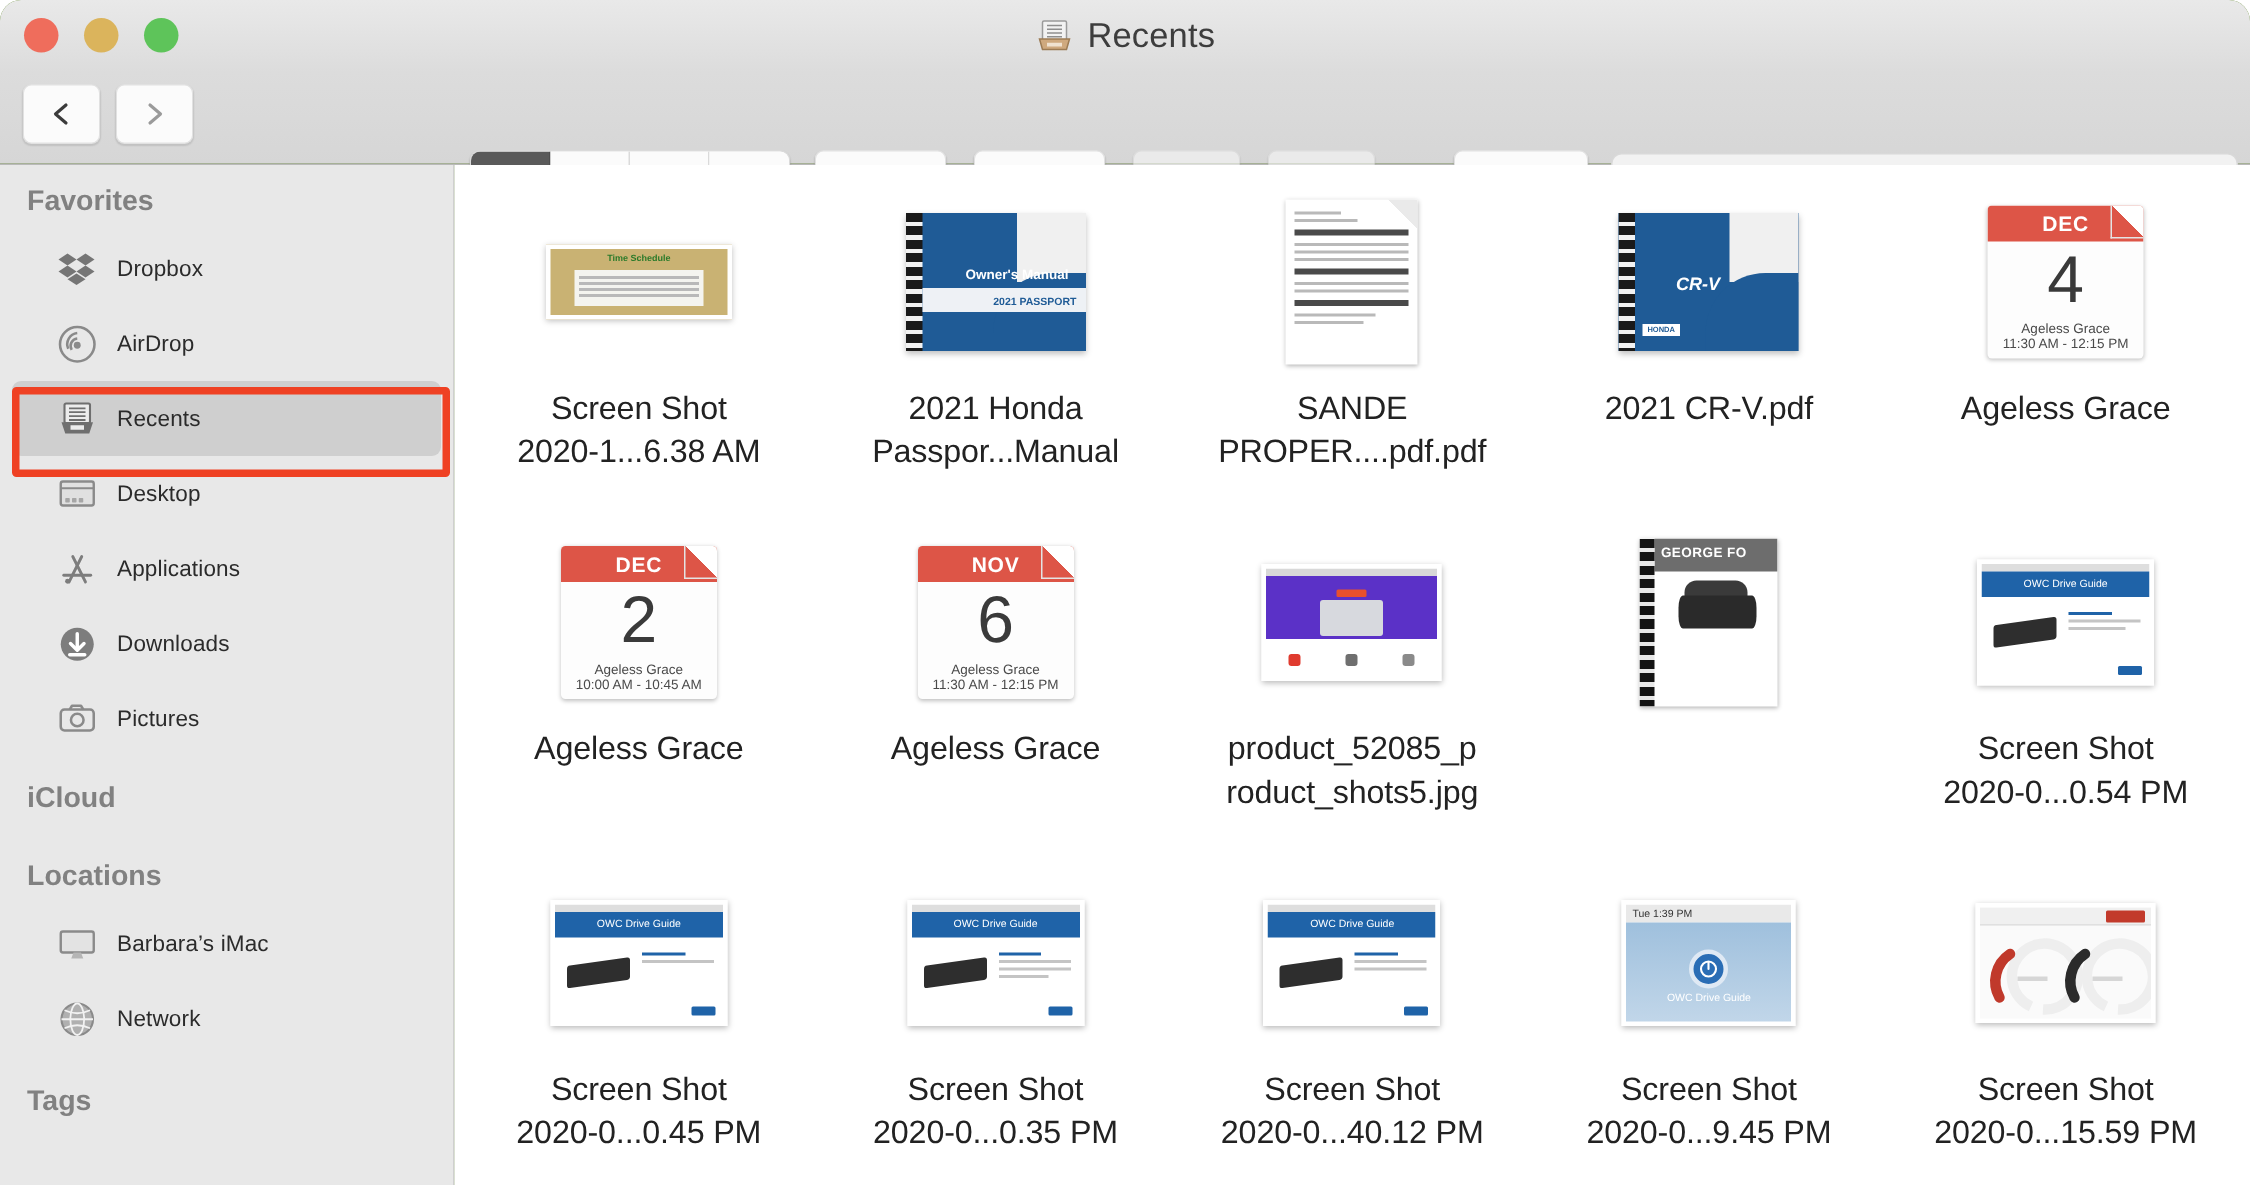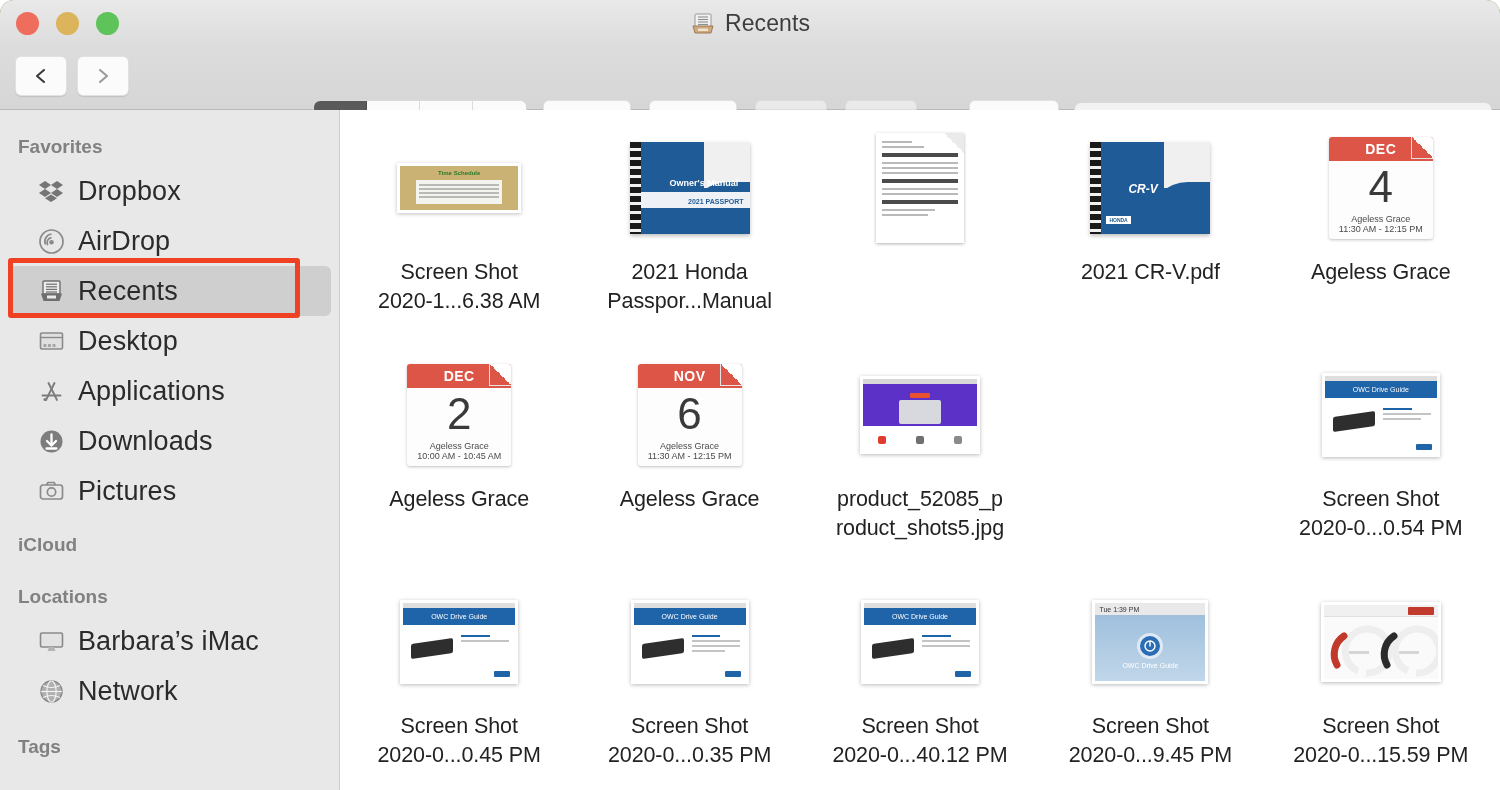--- a/index.html
+++ b/index.html
@@ -96,41 +96,41 @@
   }
   .search-placeholder {
     font-size: 21px; color: #9b9b9b;
   }
 
   
   .body { display: flex; height: 680px; }
 
   
   .sidebar {
-    width: 340px; flex: none;
+    width: 303px; flex: none;
     background: #e8e8e8;
     border-right: 1px solid #cfcfcf;
-    padding-top: 18px;
+    padding-top: 6px;
     position: relative;
   }
   .sb-header {
     font-size: 19px; color: #818181; font-weight: 600;
     padding: 8px 0 8px 18px;
   }
   .sb-item {
     height: 50px;
     display: flex; align-items: center;
     gap: 13px;
     padding-left: 29px;
     margin: 0 8px;
     border-radius: 6px;
   }
   .sb-item.selected { background: #cfcfcf; }
   .sb-label {
-    font-size: 27px; color: #2b2b2b; letter-spacing: .1px; text-align: center;
+    font-size: 15px; color: #2b2b2b; letter-spacing: .1px; text-align: center;
   }
   .sb-icon { width: 28px; height: 28px; display: flex; align-items: center; justify-content: center; flex: none; }
 
   .highlight-box {
     position: absolute;
     left: 8px; top: 148px;
     width: 292px; height: 60px;
     border: 5px solid #ef4123;
     border-radius: 3px;
     pointer-events: none;
@@ -700,20 +700,21 @@
                 <div class="ln"></div>
                 <div class="ln"></div>
               <div class="thick"></div>
               <div class="ln"></div>
                 <div class="ln"></div>
               <div class="thick"></div>
               <div class="ln" style="width:70%"></div>
               <div class="ln" style="width:60%"></div>
             </div>
           </div>
+          <div class="file-label">SANDE<br>PROPER....pdf.pdf</div>
         </div>
 
         <div class="cell">
           <div class="thumb-wrap">
             <div class="book">
               <div class="page-corner"></div>
               <div class="bluewave"></div>
               <div class="spine"></div>
               <div class="bt" style="left:38px;top:40px;font-size:12px;font-style:italic">CR-V</div>
               <div class="bt" style="left:16px;bottom:10px;font-size:5px;background:#fff;color:#1f5b96;padding:1px 3px">HONDA</div>
@@ -773,20 +774,29 @@
                 <div class="fdot" style="background:#e03b2f"></div>
                 <div class="fdot" style="background:#6f6f6f"></div>
                 <div class="fdot" style="background:#8a8a8a"></div>
               </div>
             </div>
           </div>
           <div class="file-label">product_52085_p<br>roduct_shots5.jpg</div>
         </div>
 
         <div class="cell">
+          <div class="thumb-wrap">
+            <div class="gfbook">
+              <div class="hdr"></div>
+              <div class="hdr-t">GEORGE FO</div>
+              <div class="spine2"></div>
+              <div class="lid"></div>
+              <div class="grill"></div>
+            </div>
+          </div>
         </div>
 
         <div class="cell">
           <div class="thumb-wrap">
             <div class="owc">
               <div class="tbar"></div>
               <div class="bluehdr">OWC Drive Guide</div>
               <div class="drive"></div>
               <div class="txt">
                 <div class="l b"></div>

